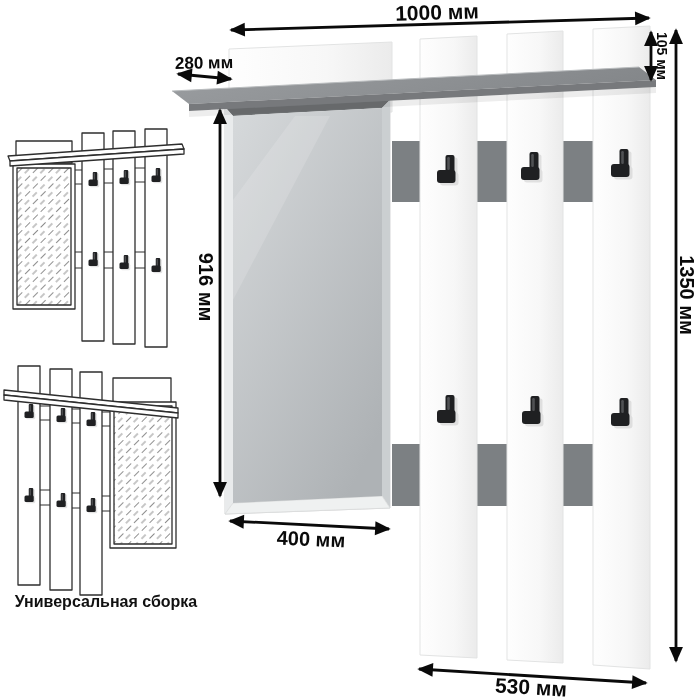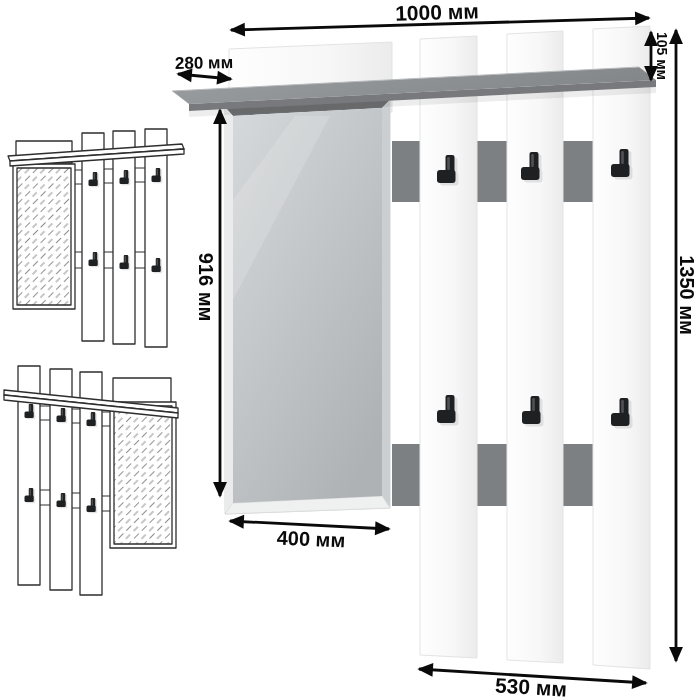--- a/index.html
+++ b/index.html
@@ -144,13 +144,14 @@
     </g>
   </svg>
 
   <div class="dim" id="d1000">1000 мм</div>
   <div class="dim" id="d280">280 мм</div>
   <div class="dim" id="d105">105 мм</div>
   <div class="dim" id="d916">916 мм</div>
   <div class="dim" id="d1350">1350 мм</div>
   <div class="dim" id="d400">400 мм</div>
   <div class="dim" id="d530">530 мм</div>
+  <div class="dim" id="caption">Универсальная сборка</div>
 </div>
 
 </body></html>

